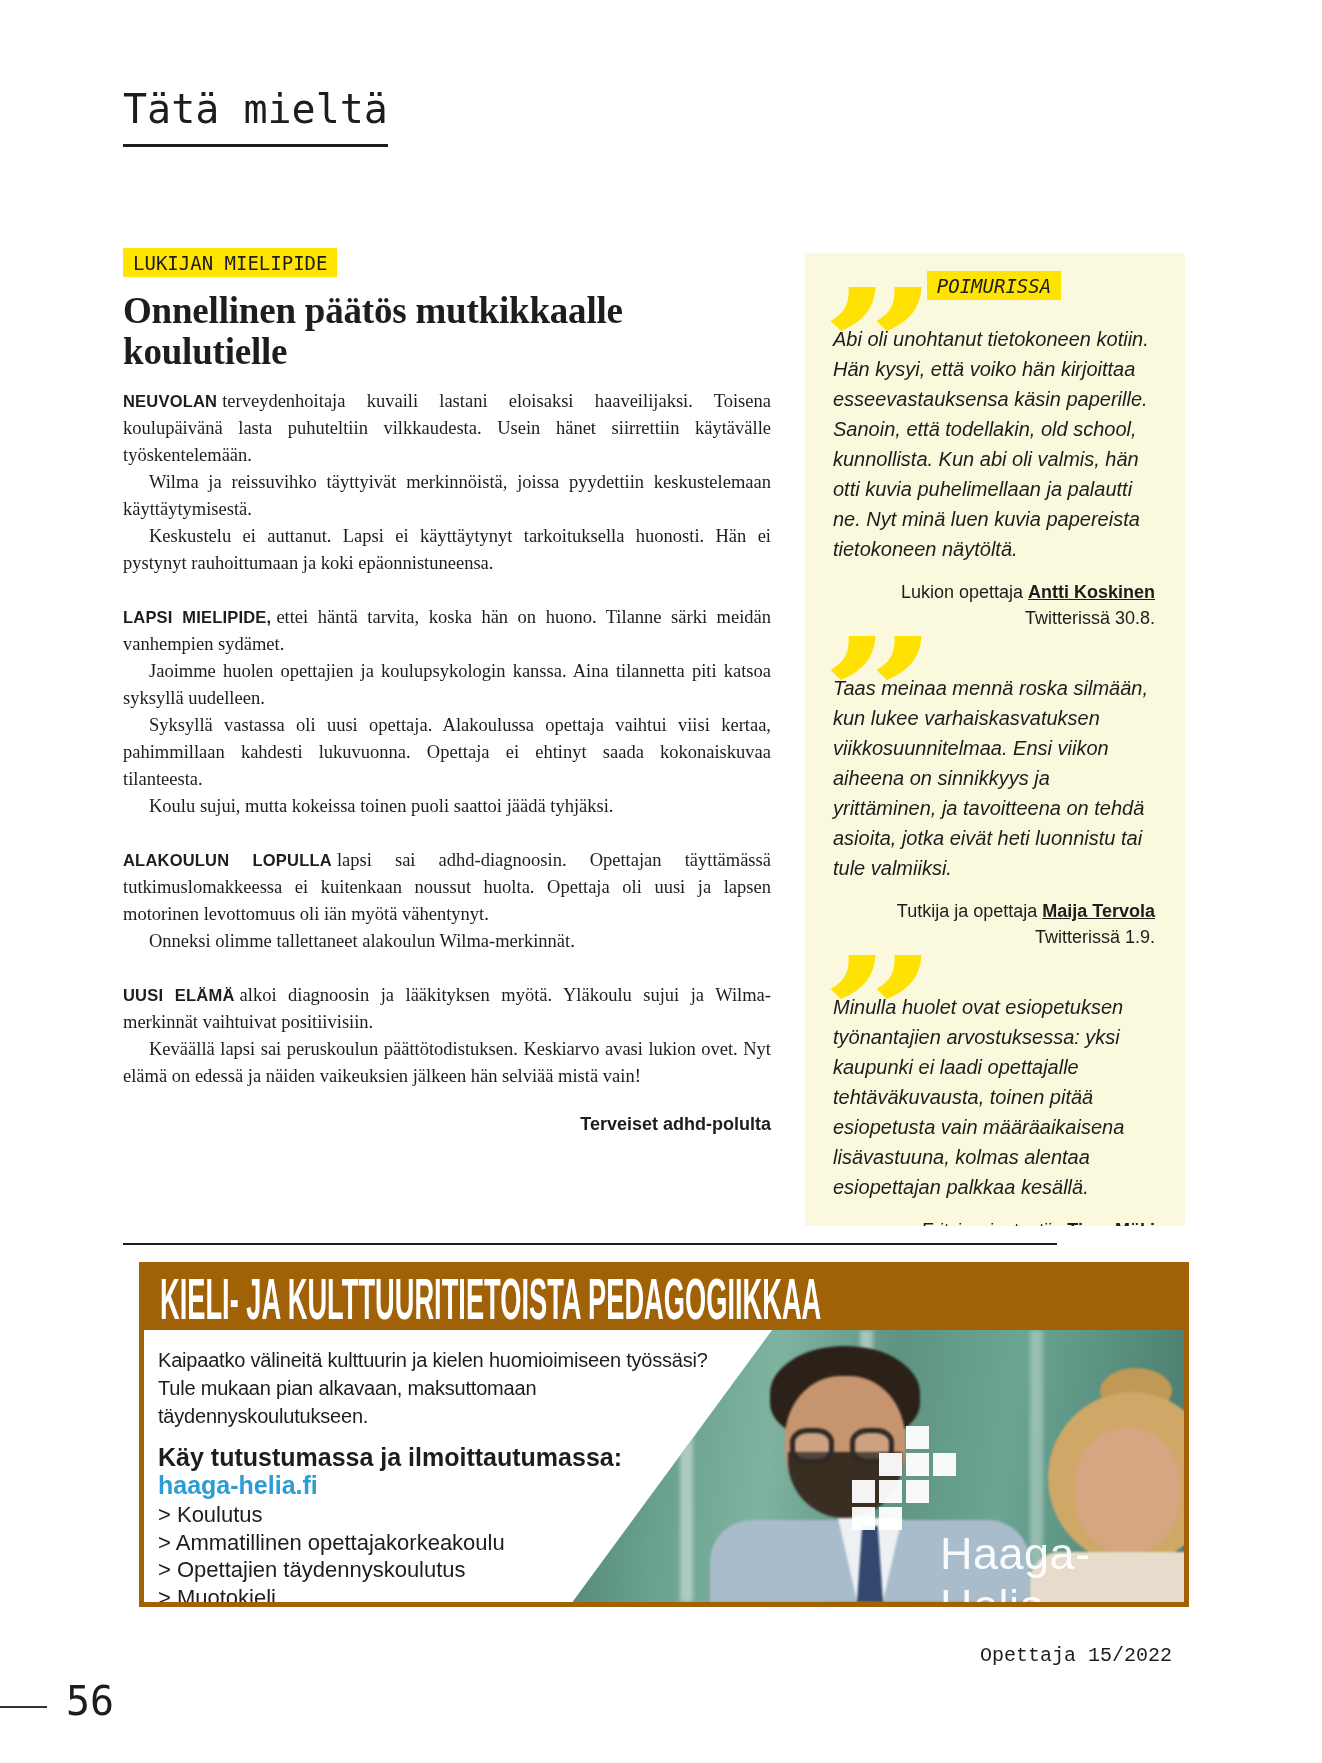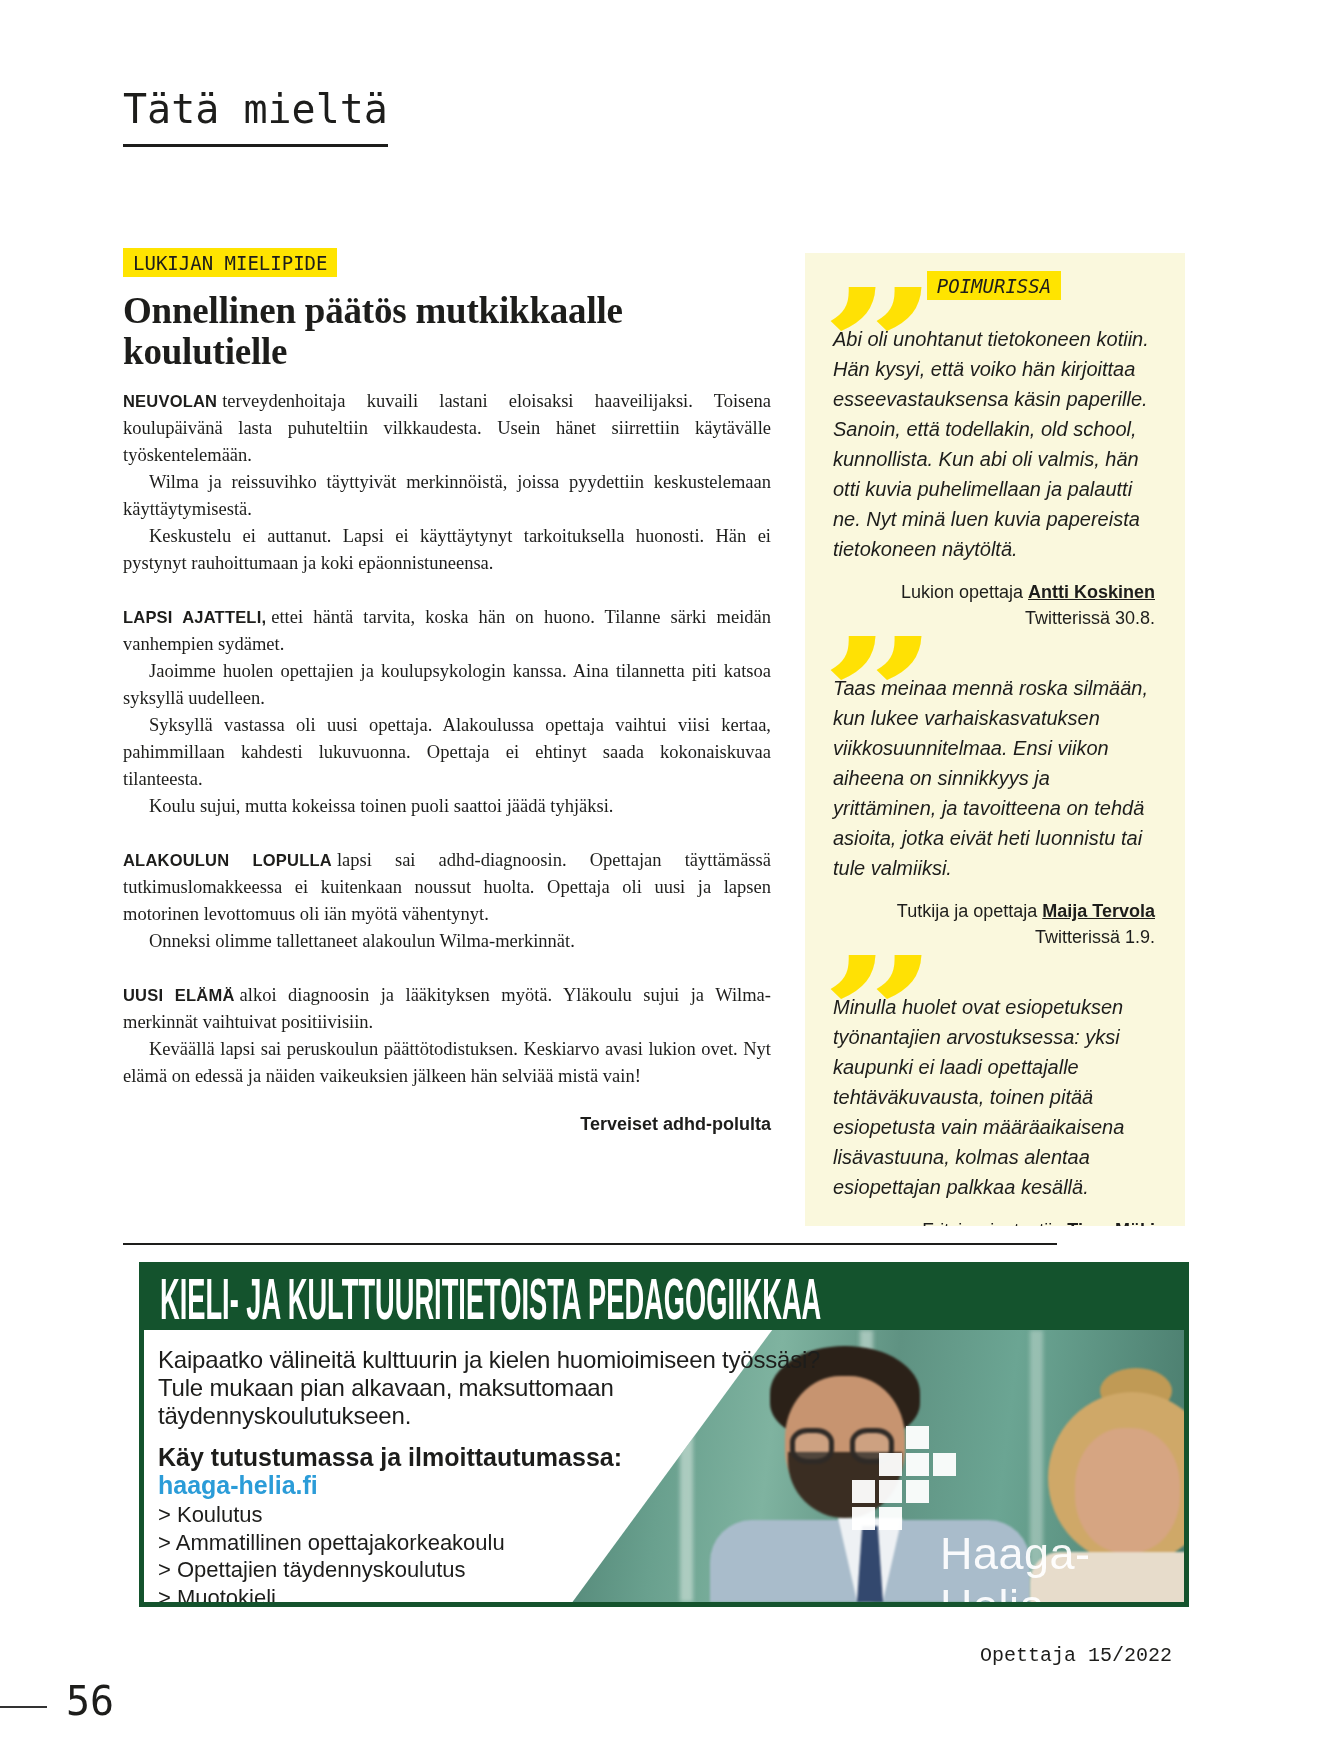--- a/index.html
+++ b/index.html
@@ -39,27 +39,27 @@
     transform-origin:left top; z-index:0; pointer-events:none; }
   .qtext { position:relative; z-index:1; margin:0; font-style:italic; font-size:20px; line-height:30px; }
   .q-attr { text-align:right; margin-top:16px; font-size:18px; line-height:24px; }
   .q-attr b { margin-left:5px;text-decoration:underline; }
   .q-src { text-align:right; margin-top:4px; font-size:18px; }
 
   
   .divider { position:absolute; left:123px; top:1243px; width:934px; height:2px; background:#1d1d1b; }
 
   
-  .ad { position:absolute; left:139px; top:1262px; width:1050px; height:345px; background:#14532d; }
+  .ad { position:absolute; left:139px; top:1262px; width:1050px; height:345px; background:#a16207; }
   .ad-headline { position:absolute; left:21px; top:9px; color:#fff; font-weight:700;
     font-size:58px; line-height:56px; white-space:nowrap;
     transform:scale(0.47,1); transform-origin:left top; }
   .ad-panel { position:absolute; left:5px; right:5px; top:68px; bottom:5px; background:#fff; overflow:hidden; }
   .ad-copy { position:absolute; left:14px; top:16px; z-index:3; }
-  .ad-intro { font-size:24px; line-height:28px; letter-spacing:-0.2px; }
+  .ad-intro { font-size:20px; line-height:28px; letter-spacing:-0.2px; }
   .ad-cta { margin-top:13px; font-weight:700; font-size:25px; line-height:28px; }
   .ad-link { display:inline-block; font-weight:700; font-size:25px; line-height:28px;
     color:#2B9CD8; text-decoration:none; }
   .ad-menu { margin-top:2px; font-size:22px; line-height:27.5px; }
 
   
   .ad-photo { position:absolute; left:416px; top:0; bottom:0; width:624px;
     clip-path:polygon(34% 0, 100% 0, 100% 100%, 2% 100%);
     background:linear-gradient(97deg,#4e8172 0%,#69a08e 18%,#7fb3a0 34%,#5f9282 52%,#6ba593 70%,#497b6c 100%); }
   .ad-photo::before { content:""; position:absolute; inset:0;
@@ -105,21 +105,21 @@
 
   <div class="section-header">Tätä mieltä</div>
 
   <div class="article">
     <span class="kicker-tag">LUKIJAN MIELIPIDE</span>
     <h1 class="article-title">Onnellinen päätös mutkikkaalle koulutielle</h1>
     <div class="body-text">
       <p class="para"><span class="lead">NEUVOLAN</span><span>terveydenhoitaja kuvaili lastani eloisaksi haaveilijaksi. Toisena koulupäivänä lasta puhuteltiin vilkkaudesta. Usein hänet siirrettiin käytävälle työskentelemään.</span></p>
       <p class="para indent"><span class="lead"></span><span>Wilma ja reissuvihko täyttyivät merkinnöistä, joissa pyydettiin keskustelemaan käyttäytymisestä.</span></p>
       <p class="para indent"><span class="lead"></span><span>Keskustelu ei auttanut. Lapsi ei käyttäytynyt tarkoituksella huonosti. Hän ei pystynyt rauhoittumaan ja koki epäonnistuneensa.</span></p>
-      <p class="para gap"><span class="lead">LAPSI AJATTELI,</span><span>ettei häntä tarvita, koska hän on huono. Tilanne särki meidän vanhempien sydämet.</span></p>
+      <p class="para gap"><span class="lead">LAPSI MIELIPIDE,</span><span>ettei häntä tarvita, koska hän on huono. Tilanne särki meidän vanhempien sydämet.</span></p>
       <p class="para indent"><span class="lead"></span><span>Jaoimme huolen opettajien ja koulupsykologin kanssa. Aina tilannetta piti katsoa syksyllä uudelleen.</span></p>
       <p class="para indent"><span class="lead"></span><span>Syksyllä vastassa oli uusi opettaja. Alakoulussa opettaja vaihtui viisi kertaa, pahimmillaan kahdesti lukuvuonna. Opettaja ei ehtinyt saada kokonaiskuvaa tilanteesta.</span></p>
       <p class="para indent"><span class="lead"></span><span>Koulu sujui, mutta kokeissa toinen puoli saattoi jäädä tyhjäksi.</span></p>
       <p class="para gap"><span class="lead">ALAKOULUN LOPULLA</span><span>lapsi sai adhd-diagnoosin. Opettajan täyttämässä tutkimuslomakkeessa ei kuitenkaan noussut huolta. Opettaja oli uusi ja lapsen motorinen levottomuus oli iän myötä vähentynyt.</span></p>
       <p class="para indent"><span class="lead"></span><span>Onneksi olimme tallettaneet alakoulun Wilma-merkinnät.</span></p>
       <p class="para gap"><span class="lead">UUSI ELÄMÄ</span><span>alkoi diagnoosin ja lääkityksen myötä. Yläkoulu sujui ja Wilma-merkinnät vaihtuivat positiivisiin.</span></p>
       <p class="para indent"><span class="lead"></span><span>Keväällä lapsi sai peruskoulun päättötodistuksen. Keskiarvo avasi lukion ovet. Nyt elämä on edessä ja näiden vaikeuksien jälkeen hän selviää mistä vain!</span></p>
     </div>
     <div class="signature">
       <div class="sig">Terveiset adhd-polulta</div>

